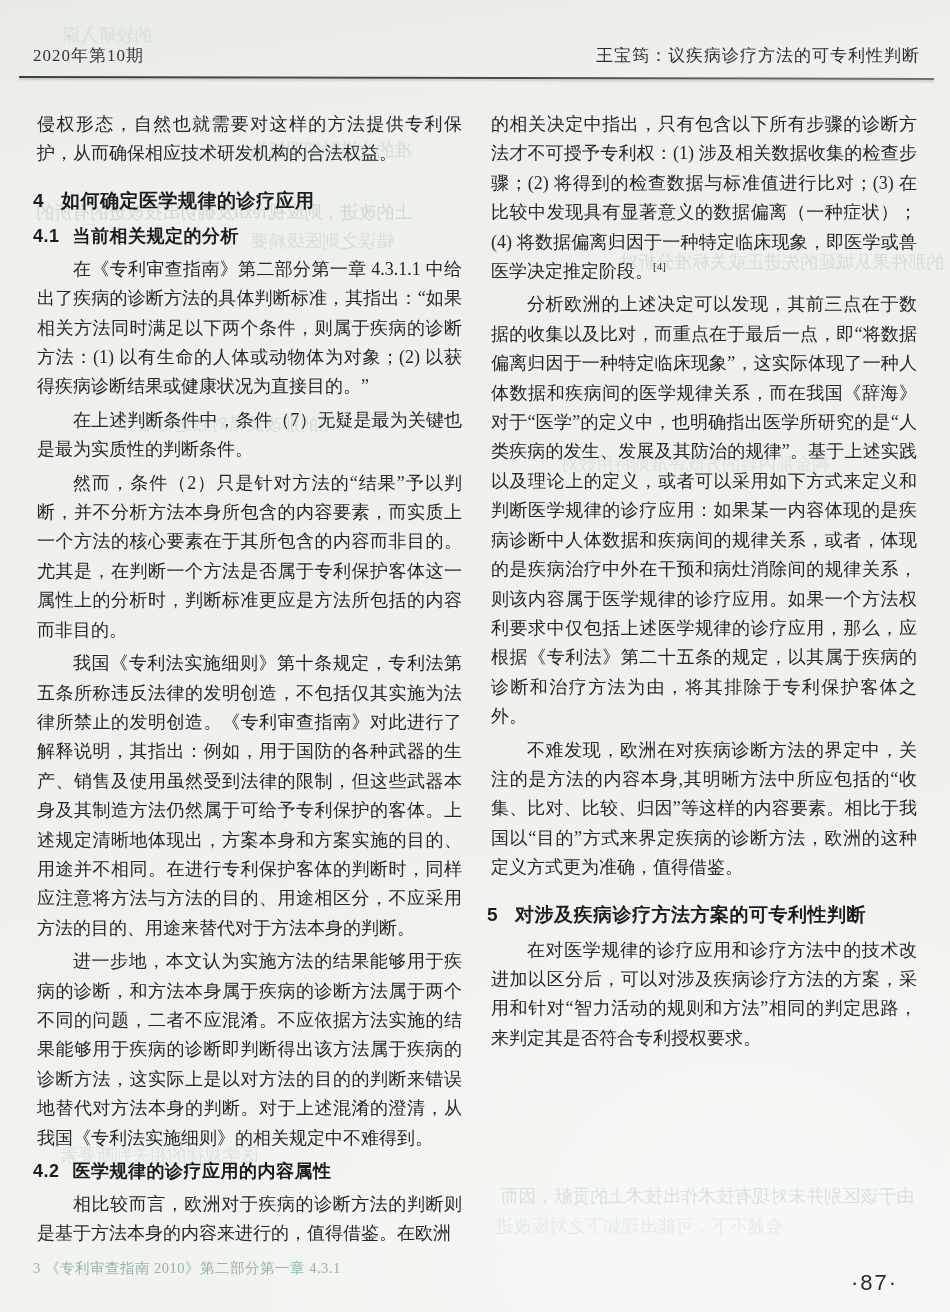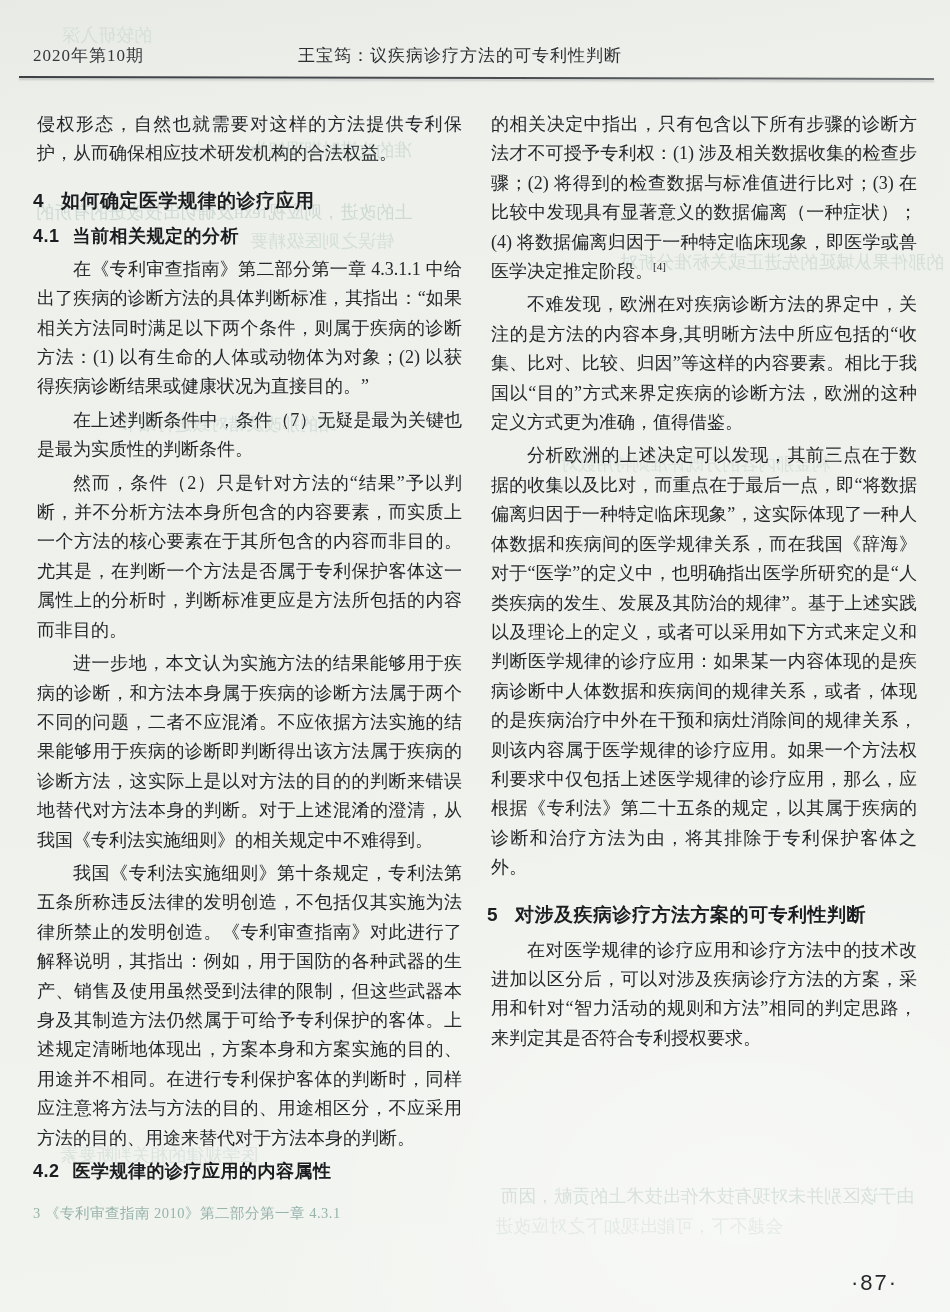--- a/index.html
+++ b/index.html
@@ -12,21 +12,21 @@
       linear-gradient(172deg, #e7eae5 0%, #edf0eb 12%, #eff1ec 55%, #f2f4f0 100%);
     font-family:"Liberation Serif","DejaVu Serif",serif;
   }
   
   .journal-issue{
     position:absolute;left:33px;top:44px;
     font-size:17px;color:#35363a;letter-spacing:1px;
   }
   .running-title{
     position:absolute;left:0;right:30px;top:44px;
-    text-align:center;font-size:17px;color:#2d2e32;letter-spacing:1px;
+    text-align:right;font-size:17px;color:#2d2e32;letter-spacing:1px;
   }
   .header-rule{
     position:absolute;left:19px;right:16px;top:77px;height:2px;
     background:linear-gradient(90deg,#3d4043 0%,#4a4d50 55%,#707476 100%);
     transform:rotate(0.12deg);
     box-shadow:0 2px 2px rgba(90,95,98,0.25);
   }
   
   .col{position:absolute;top:106px;color:#242529;}
   .col-left{left:33px;width:433px;}
@@ -46,21 +46,21 @@
     color:#1c1d20;margin:17px 0 7px 0;letter-spacing:0.5px;
   }
   h2.sec .num{margin-right:17px;}
   h3.subsec{
     font-family:"Liberation Sans","DejaVu Sans",sans-serif;
     font-size:18px;line-height:29px;font-weight:bold;
     color:#1c1d20;margin:2px 0 3px 0;letter-spacing:0.5px;
   }
   h3.subsec .num{margin-right:13px;}
   .footnote{
-    margin-top:16px;
+    margin-top:8px;
     font-size:14.5px;line-height:22px;
     color:rgba(124,161,152,0.78);
     letter-spacing:0.5px;
   }
   
   .page-number{
     position:absolute;right:52px;bottom:16px;
     font-family:"Liberation Sans","DejaVu Sans",sans-serif;
     font-size:22px;color:#27282c;letter-spacing:2px;
   }
@@ -101,34 +101,35 @@
   <div class="col col-left">
     <p class="body">侵权形态，自然也就需要对这样的方法提供专利保护，从而确保相应技术研发机构的合法权益。</p>
 
     <h2 class="sec"><span class="num">4</span><span>如何确定医学规律的诊疗应用</span></h2>
 
     <h3 class="subsec"><span class="num">4.1</span><span>当前相关规定的分析</span></h3>
 
     <p class="body indent">在《专利审查指南》第二部分第一章 4.3.1.1 中给出了疾病的诊断方法的具体判断标准，其指出：“如果相关方法同时满足以下两个条件，则属于疾病的诊断方法：(1) 以有生命的人体或动物体为对象；(2) 以获得疾病诊断结果或健康状况为直接目的。”</p>
     <p class="body indent">在上述判断条件中，条件（7）无疑是最为关键也是最为实质性的判断条件。</p>
     <p class="body indent">然而，条件（2）只是针对方法的“结果”予以判断，并不分析方法本身所包含的内容要素，而实质上一个方法的核心要素在于其所包含的内容而非目的。尤其是，在判断一个方法是否属于专利保护客体这一属性上的分析时，判断标准更应是方法所包括的内容而非目的。</p>
+    <p class="body indent">我国《专利法实施细则》第十条规定，专利法第五条所称违反法律的发明创造，不包括仅其实施为法律所禁止的发明创造。《专利审查指南》对此进行了解释说明，其指出：例如，用于国防的各种武器的生产、销售及使用虽然受到法律的限制，但这些武器本身及其制造方法仍然属于可给予专利保护的客体。上述规定清晰地体现出，方案本身和方案实施的目的、用途并不相同。在进行专利保护客体的判断时，同样应注意将方法与方法的目的、用途相区分，不应采用方法的目的、用途来替代对于方法本身的判断。</p>
     <p class="body indent">进一步地，本文认为实施方法的结果能够用于疾病的诊断，和方法本身属于疾病的诊断方法属于两个不同的问题，二者不应混淆。不应依据方法实施的结果能够用于疾病的诊断即判断得出该方法属于疾病的诊断方法，这实际上是以对方法的目的的判断来错误地替代对方法本身的判断。对于上述混淆的澄清，从我国《专利法实施细则》的相关规定中不难得到。</p>
-    <p class="body indent">我国《专利法实施细则》第十条规定，专利法第五条所称违反法律的发明创造，不包括仅其实施为法律所禁止的发明创造。《专利审查指南》对此进行了解释说明，其指出：例如，用于国防的各种武器的生产、销售及使用虽然受到法律的限制，但这些武器本身及其制造方法仍然属于可给予专利保护的客体。上述规定清晰地体现出，方案本身和方案实施的目的、用途并不相同。在进行专利保护客体的判断时，同样应注意将方法与方法的目的、用途相区分，不应采用方法的目的、用途来替代对于方法本身的判断。</p>
 
     <h3 class="subsec"><span class="num">4.2</span><span>医学规律的诊疗应用的内容属性</span></h3>
 
+    <p class="body indent">相比较而言，欧洲对于疾病的诊断方法的判断则是基于方法本身的内容来进行的，值得借鉴。在欧洲</p>
 
     <div class="footnote">3 《专利审查指南 2010》第二部分第一章 4.3.1</div>
   </div>
 
   <div class="col col-right">
     <p class="body"><span>的相关决定中指出，只有包含以下所有步骤的诊断方法才不可授予专利权：(1) 涉及相关数据收集的检查步骤；(2) 将得到的检查数据与标准值进行比对；(3) 在比较中发现具有显著意义的数据偏离（一种症状）；(4) 将数据偏离归因于一种特定临床现象，即医学或兽医学决定推定阶段。</span><sup class="ref">[4]</sup></p>
 
+    <p class="body indent">分析欧洲的上述决定可以发现，其前三点在于数据的收集以及比对，而重点在于最后一点，即“将数据偏离归因于一种特定临床现象”，这实际体现了一种人体数据和疾病间的医学规律关系，而在我国《辞海》对于“医学”的定义中，也明确指出医学所研究的是“人类疾病的发生、发展及其防治的规律”。基于上述实践以及理论上的定义，或者可以采用如下方式来定义和判断医学规律的诊疗应用：如果某一内容体现的是疾病诊断中人体数据和疾病间的规律关系，或者，体现的是疾病治疗中外在干预和病灶消除间的规律关系，则该内容属于医学规律的诊疗应用。如果一个方法权利要求中仅包括上述医学规律的诊疗应用，那么，应根据《专利法》第二十五条的规定，以其属于疾病的诊断和治疗方法为由，将其排除于专利保护客体之外。</p>
     <p class="body indent">不难发现，欧洲在对疾病诊断方法的界定中，关注的是方法的内容本身,其明晰方法中所应包括的“收集、比对、比较、归因”等这样的内容要素。相比于我国以“目的”方式来界定疾病的诊断方法，欧洲的这种定义方式更为准确，值得借鉴。</p>
-    <p class="body indent">分析欧洲的上述决定可以发现，其前三点在于数据的收集以及比对，而重点在于最后一点，即“将数据偏离归因于一种特定临床现象”，这实际体现了一种人体数据和疾病间的医学规律关系，而在我国《辞海》对于“医学”的定义中，也明确指出医学所研究的是“人类疾病的发生、发展及其防治的规律”。基于上述实践以及理论上的定义，或者可以采用如下方式来定义和判断医学规律的诊疗应用：如果某一内容体现的是疾病诊断中人体数据和疾病间的规律关系，或者，体现的是疾病治疗中外在干预和病灶消除间的规律关系，则该内容属于医学规律的诊疗应用。如果一个方法权利要求中仅包括上述医学规律的诊疗应用，那么，应根据《专利法》第二十五条的规定，以其属于疾病的诊断和治疗方法为由，将其排除于专利保护客体之外。</p>
 
     <h2 class="sec"><span class="num">5</span><span>对涉及疾病诊疗方法方案的可专利性判断</span></h2>
 
     <p class="body indent">在对医学规律的诊疗应用和诊疗方法中的技术改进加以区分后，可以对涉及疾病诊疗方法的方案，采用和针对“智力活动的规则和方法”相同的判定思路，来判定其是否符合专利授权要求。</p>
 
 
   </div>
 
   <div class="page-number">·87·</div>
 

